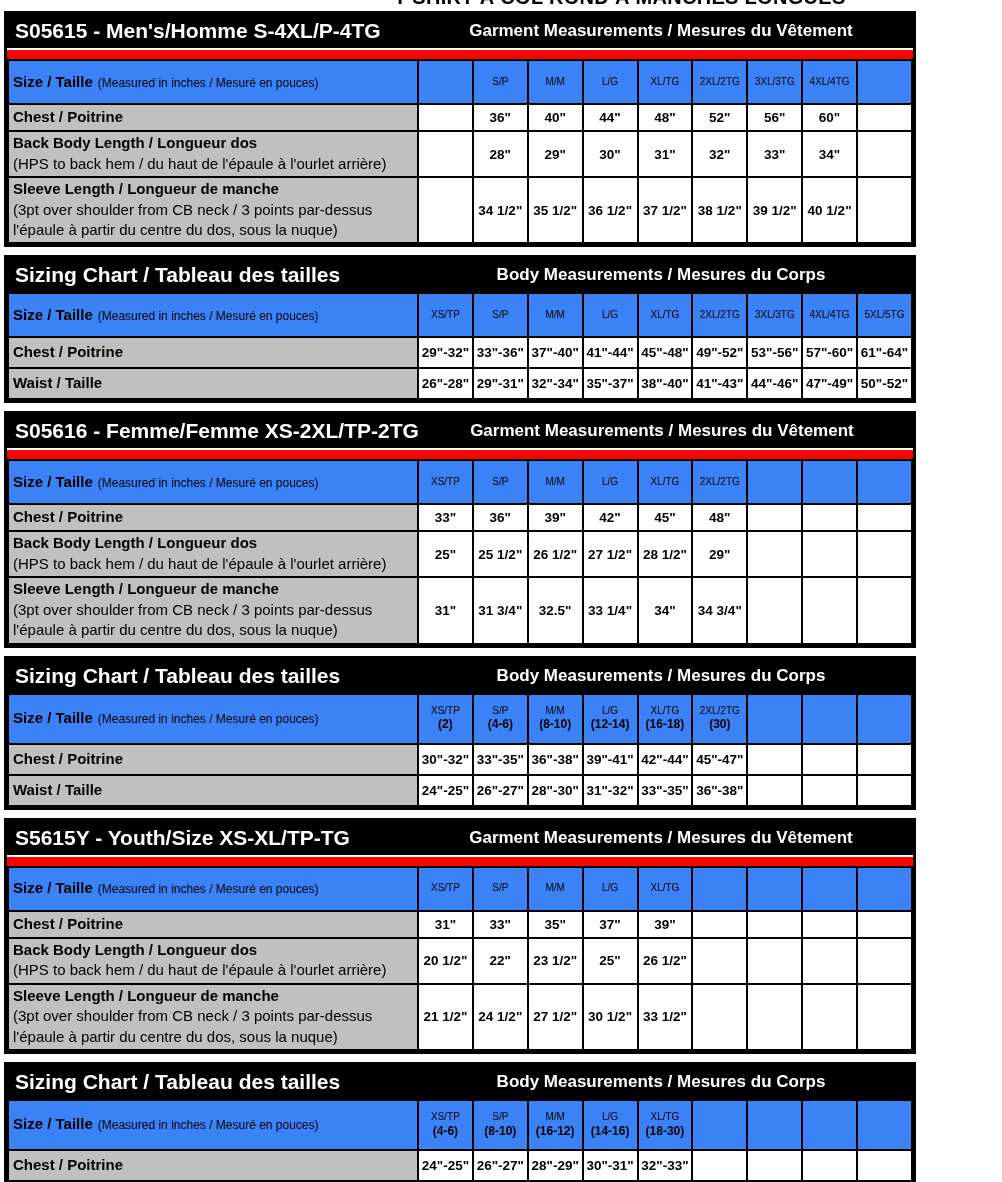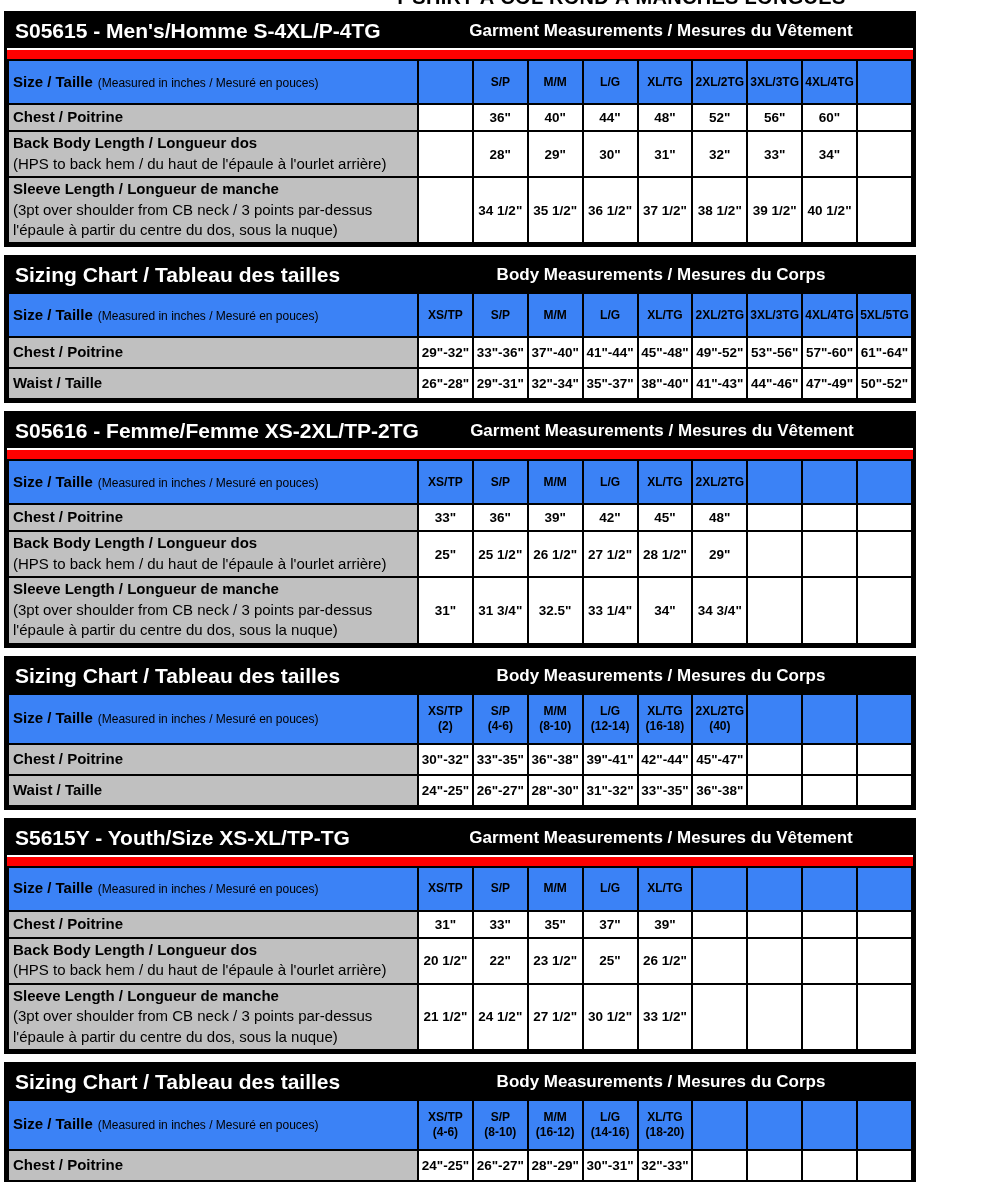--- a/index.html
+++ b/index.html
@@ -37,21 +37,21 @@
   td.lbl {
     background:#c0c0c0; text-align:left; padding:2px 6px 2px 4px;
   }
   .rl   { font-size:15px; font-weight:bold; line-height:1.25; }
   .note { font-size:12px; font-weight:normal; margin-left:5px; }
   .sub  { font-size:15px; font-weight:normal; line-height:1.35; margin-top:1px; }
 
   tr.size-row td { background:#3b82f6; height:44px; }
   tr.size-row.twoline td { height:50px; }
   td.szc { text-align:center; }
-  .szl { font-size:12px; font-weight:bold; line-height:1.25; }
+  .szl { font-size:10px; font-weight:normal; line-height:1.25; }
   .szs { font-size:12px; font-weight:bold; line-height:1.25; }
 
   tr.vrow td { background:#fff; height:27px; }
   .body-tbl tr.vrow td { height:31px; }
   tr.vrow td.lbl { background:#c0c0c0; }
   td.val { text-align:center; font-weight:bold; font-size:13.5px; }
 </style>
 </head>
 <body>
 
@@ -374,21 +374,21 @@
             <td class="szc">
               <div class="szl">L/G</div>
               <div class="szs">(12-14)</div>
             </td>
             <td class="szc">
               <div class="szl">XL/TG</div>
               <div class="szs">(16-18)</div>
             </td>
             <td class="szc">
               <div class="szl">2XL/2TG</div>
-              <div class="szs">(40)</div>
+              <div class="szs">(30)</div>
             </td>
             <td class="szc">
               <div class="szl"></div>
             </td>
             <td class="szc">
               <div class="szl"></div>
             </td>
             <td class="szc">
               <div class="szl"></div>
             </td>
@@ -555,21 +555,21 @@
             <td class="szc">
               <div class="szl">M/M</div>
               <div class="szs">(16-12)</div>
             </td>
             <td class="szc">
               <div class="szl">L/G</div>
               <div class="szs">(14-16)</div>
             </td>
             <td class="szc">
               <div class="szl">XL/TG</div>
-              <div class="szs">(18-20)</div>
+              <div class="szs">(18-30)</div>
             </td>
             <td class="szc">
               <div class="szl"></div>
             </td>
             <td class="szc">
               <div class="szl"></div>
             </td>
             <td class="szc">
               <div class="szl"></div>
             </td>

